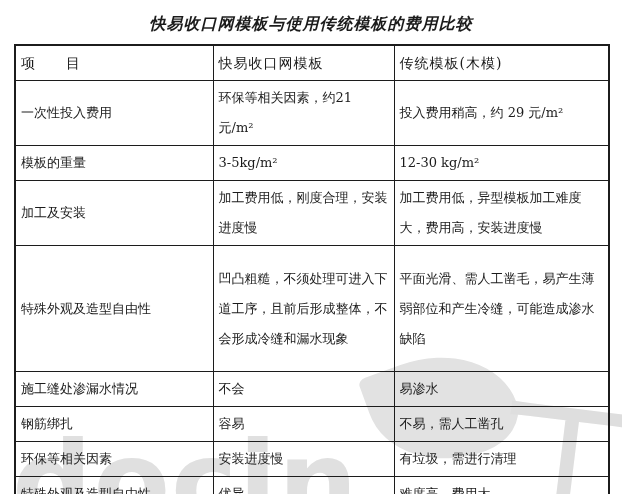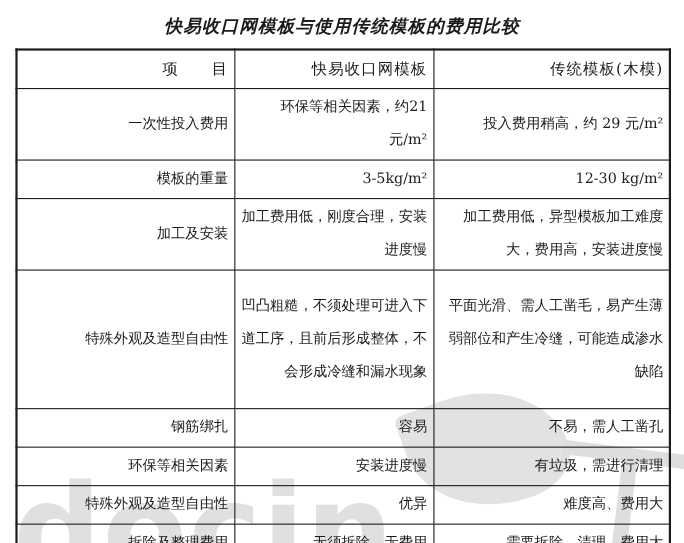--- a/index.html
+++ b/index.html
@@ -75,21 +75,21 @@
     margin-left: 14px;
     width: 594px;
     background: transparent;
     border: 2px solid #1c1c1c;
   }
   table.cmp col.c1 { width: 198px; }
   table.cmp col.c2 { width: 181px; }
   table.cmp col.c3 { width: 215px; }
   table.cmp th, table.cmp td {
     border: 1px solid #1c1c1c;
-    text-align: right;
+    text-align: left;
     vertical-align: middle;
     padding: 2px 5px;
     font-size: 13px;
     line-height: 30px;
     font-weight: normal;
   }
   table.cmp th {
     font-size: 14px;
     letter-spacing: 1px;
   }
@@ -140,20 +140,25 @@
           <td>加工及安装</td>
           <td>加工费用低，刚度合理，安装进度慢</td>
           <td>加工费用低，异型模板加工难度大，费用高，安装进度慢</td>
         </tr>
         <tr class="h-l">
           <td>特殊外观及造型自由性</td>
           <td>凹凸粗糙，不须处理可进入下道工序，且前后形成整体，不会形成冷缝和漏水现象</td>
           <td>平面光滑、需人工凿毛，易产生薄弱部位和产生冷缝，可能造成渗水缺陷</td>
         </tr>
         <tr class="h-s">
+          <td>施工缝处渗漏水情况</td>
+          <td>不会</td>
+          <td>易渗水</td>
+        </tr>
+        <tr class="h-s">
           <td>钢筋绑扎</td>
           <td>容易</td>
           <td>不易，需人工凿孔</td>
         </tr>
         <tr class="h-s">
           <td>环保等相关因素</td>
           <td>安装进度慢</td>
           <td>有垃圾，需进行清理</td>
         </tr>
         <tr class="h-s">

